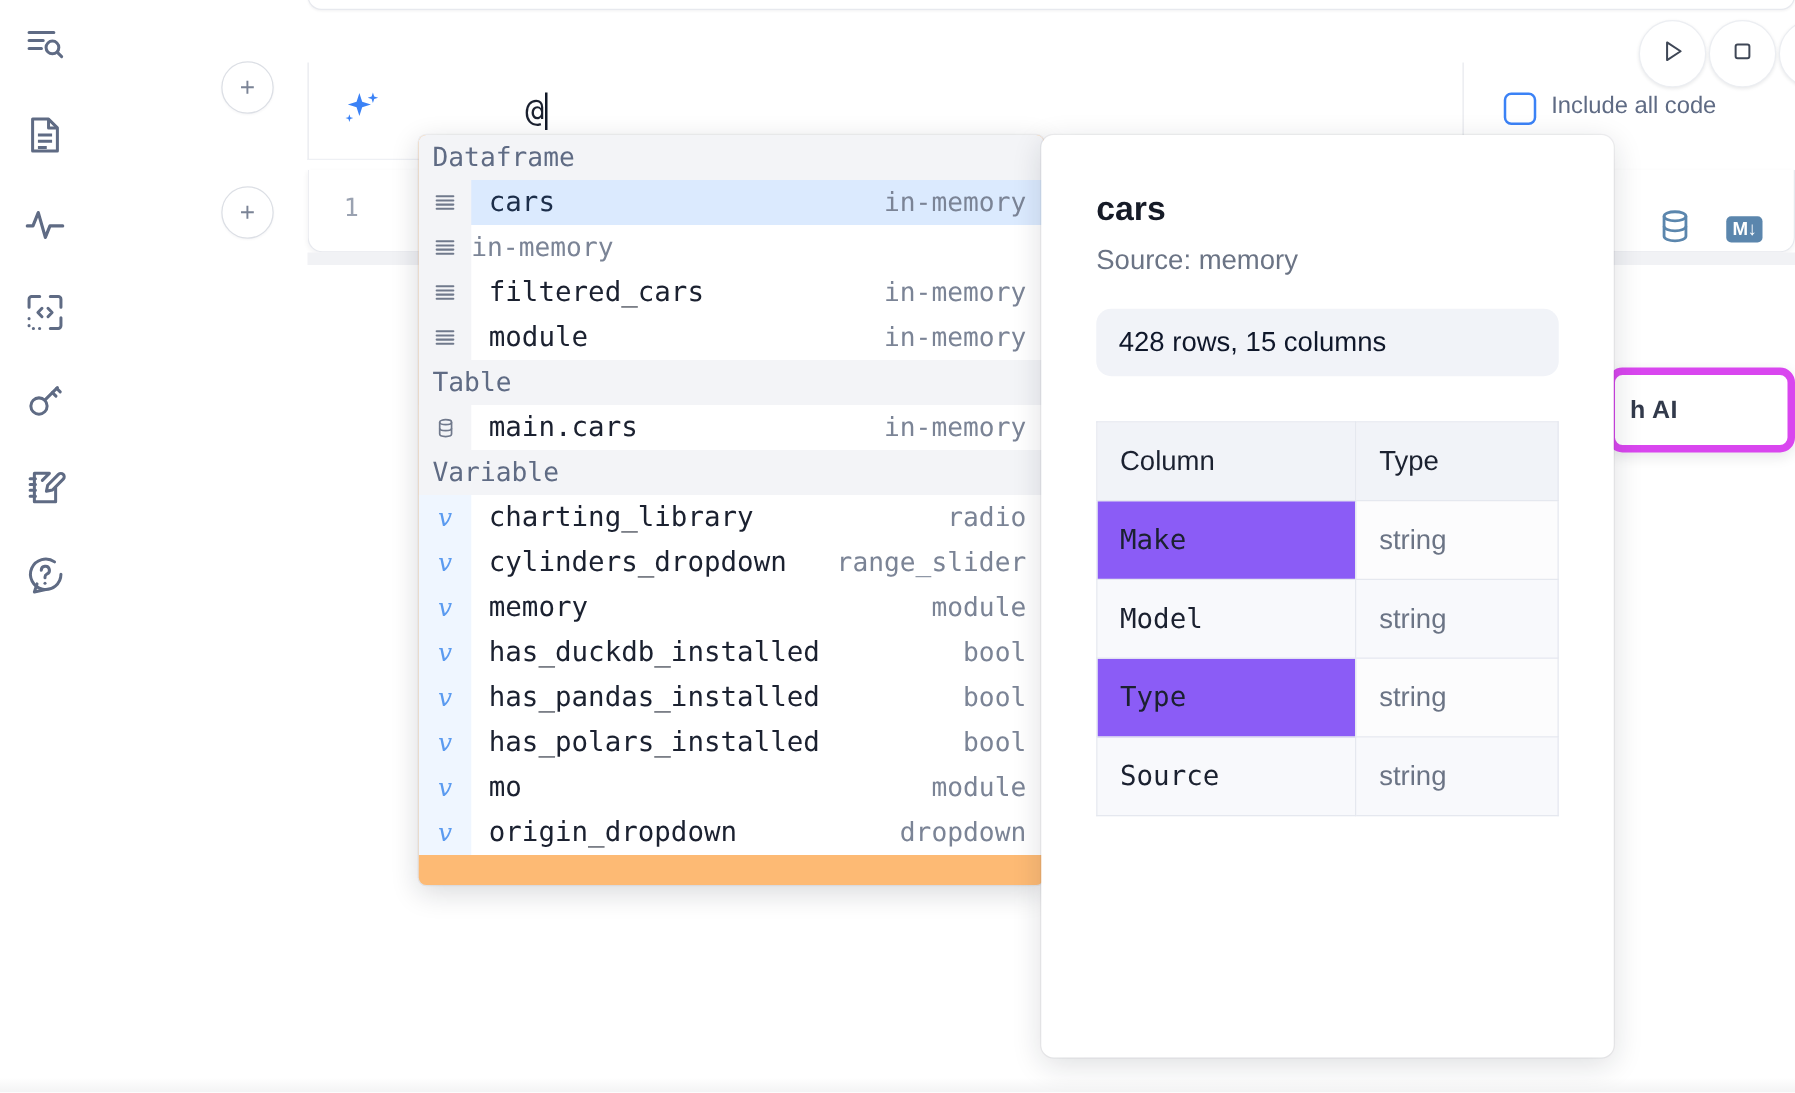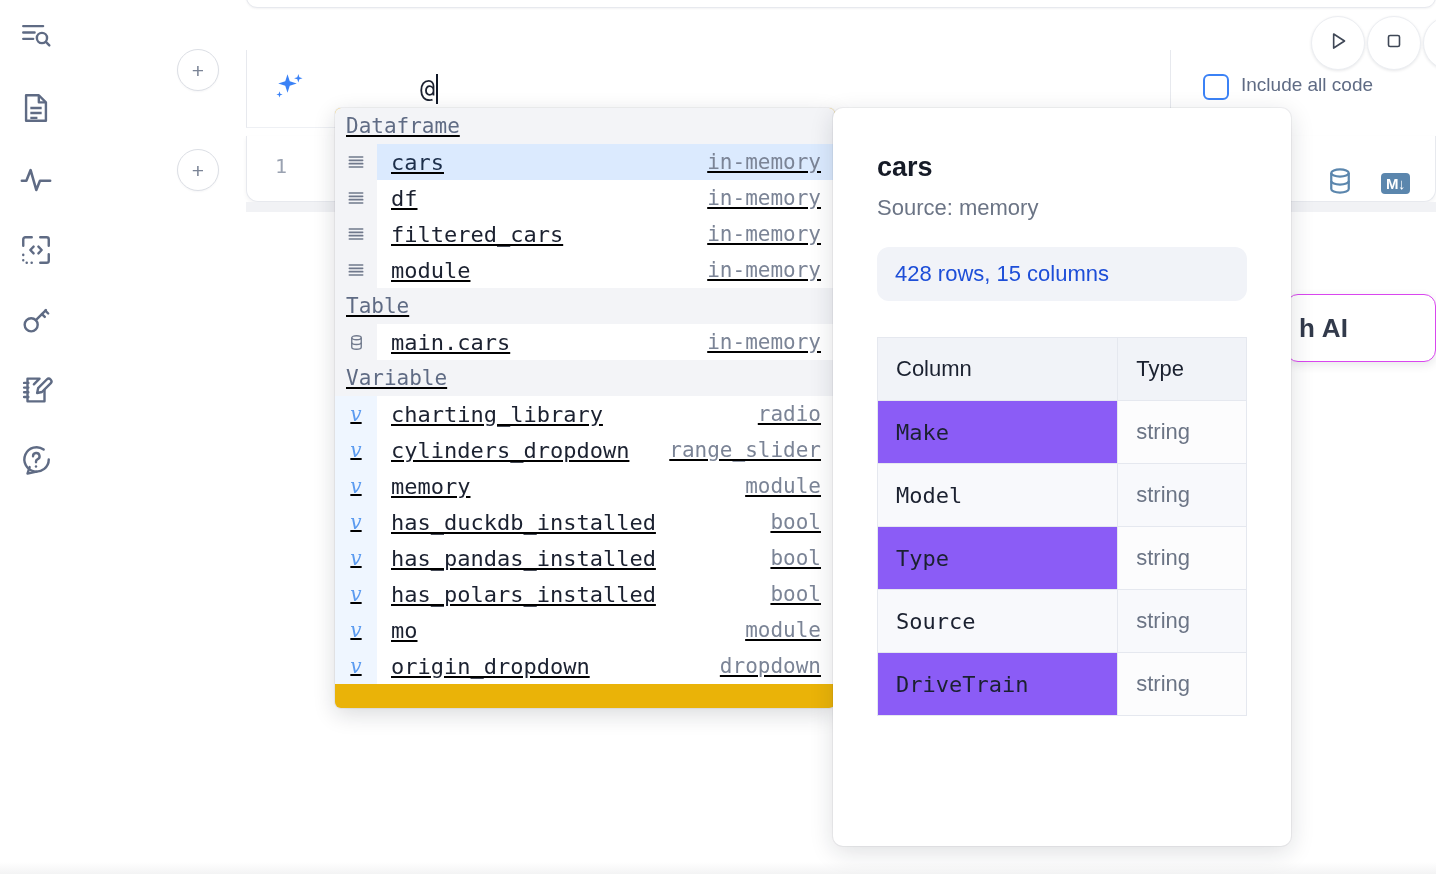--- a/index.html
+++ b/index.html
@@ -108,32 +108,32 @@
     font-family: "Liberation Sans", sans-serif; cursor: pointer;
   }
   .cell-underline {
     position: absolute; left: 246px; top: 202px; width: 1190px; height: 10px;
     background: #f1f2f5;
   }
 
   
   .ai-pill {
     position: absolute; left: 1286px; top: 294px; width: 150px; height: 68px;
-    background: #ffffff; border: 1px solid #d946ef; border-radius: 12px;
+    background: #ffffff; border: 6px solid #d946ef; border-radius: 12px;
     box-shadow: 0 3px 10px rgba(20,25,40,.10);
     display: flex; align-items: center; padding-left: 12px;
-    font-size: 26px; font-weight: bold; color: #323a4b; letter-spacing: .3px;
+    font-size: 20px; font-weight: bold; color: #323a4b; letter-spacing: .3px;
   }
 
   
   .ac {
     position: absolute; left: 335px; top: 108px; width: 500px; height: 600px;
-    background: #eab308; border-radius: 6px;
+    background: #fdba74; border-radius: 6px;
     box-shadow: 0 6px 22px rgba(20,25,40,.16), 0 0 0 1px rgba(20,25,40,.05);
-    overflow: hidden; z-index: 40; text-decoration: underline;
+    overflow: hidden; z-index: 40;
   }
   .ac-scroll { width: 100%; height: 100%; overflow: hidden; }
   .ac-group {
     height: 36px; display: flex; align-items: center; padding-left: 11px;
     background: #f3f4f7; color: #5f6b84;
     font-family: "DejaVu Sans Mono", "Liberation Mono", monospace;
     font-size: 21px;
   }
   .ac-row {
     height: 36px; display: flex; align-items: center; background: #ffffff;
@@ -165,21 +165,21 @@
   .detail {
     position: absolute; left: 833px; top: 108px; width: 458px; height: 738px;
     background: #ffffff; border-radius: 10px;
     box-shadow: 0 6px 24px rgba(20,25,40,.14), 0 0 0 1px rgba(20,25,40,.05);
     overflow: hidden; z-index: 50; padding: 44px 44px 0 44px;
   }
   .detail-title { font-size: 27px; font-weight: bold; color: #161b27; margin: 0 0 0 0; }
   .detail-source { font-size: 22px; color: #6b7485; margin-top: 12px; }
   .detail-shape {
     margin-top: 26px; background: #f1f3f8; border-radius: 12px;
-    padding: 14px 18px; font-size: 22px; color: #1d4ed8;
+    padding: 14px 18px; font-size: 22px; color: #0f172a;
   }
   .dtable { margin-top: 36px; width: 370px; border-collapse: collapse; }
   .dtable th, .dtable td {
     border: 1px solid #e5e8ef; text-align: left; padding: 18px 18px;
     font-size: 22px; height: 60px; vertical-align: middle;
   }
   .dtable th { background: #f1f3f8; color: #1b2130; font-weight: normal; }
   .dtable td.col-name {
     font-family: "DejaVu Sans Mono", "Liberation Mono", monospace;
     color: #1b2130; background: #8b5cf6;
@@ -324,21 +324,20 @@
           </span>
           <span class="ac-name">cars</span>
           <span class="ac-meta">in-memory</span>
         </div>
         <div class="ac-row">
           <span class="ac-ico">
             <svg width="20" height="20" viewBox="0 0 24 24" fill="none" stroke="currentColor" stroke-width="2" stroke-linecap="round">
               <path d="M4 6h16M4 10h16M4 14h16M4 18h16"></path>
             </svg>
           </span>
-          <span class="ac-name">df</span>
           <span class="ac-meta">in-memory</span>
         </div>
         <div class="ac-row">
           <span class="ac-ico">
             <svg width="20" height="20" viewBox="0 0 24 24" fill="none" stroke="currentColor" stroke-width="2" stroke-linecap="round">
               <path d="M4 6h16M4 10h16M4 14h16M4 18h16"></path>
             </svg>
           </span>
           <span class="ac-name">filtered_cars</span>
           <span class="ac-meta">in-memory</span>
@@ -429,22 +428,18 @@
             <td class="col-type">string</td>
           </tr>
           <tr>
             <td class="col-name">Type</td>
             <td class="col-type">string</td>
           </tr>
           <tr>
             <td class="col-name">Source</td>
             <td class="col-type">string</td>
           </tr>
-          <tr>
-            <td class="col-name">DriveTrain</td>
-            <td class="col-type">string</td>
-          </tr>
         </tbody>
     </table>
   </div>
 
   <div class="page-bottom-shadow"></div>
 </div>
 
 </body></html>

